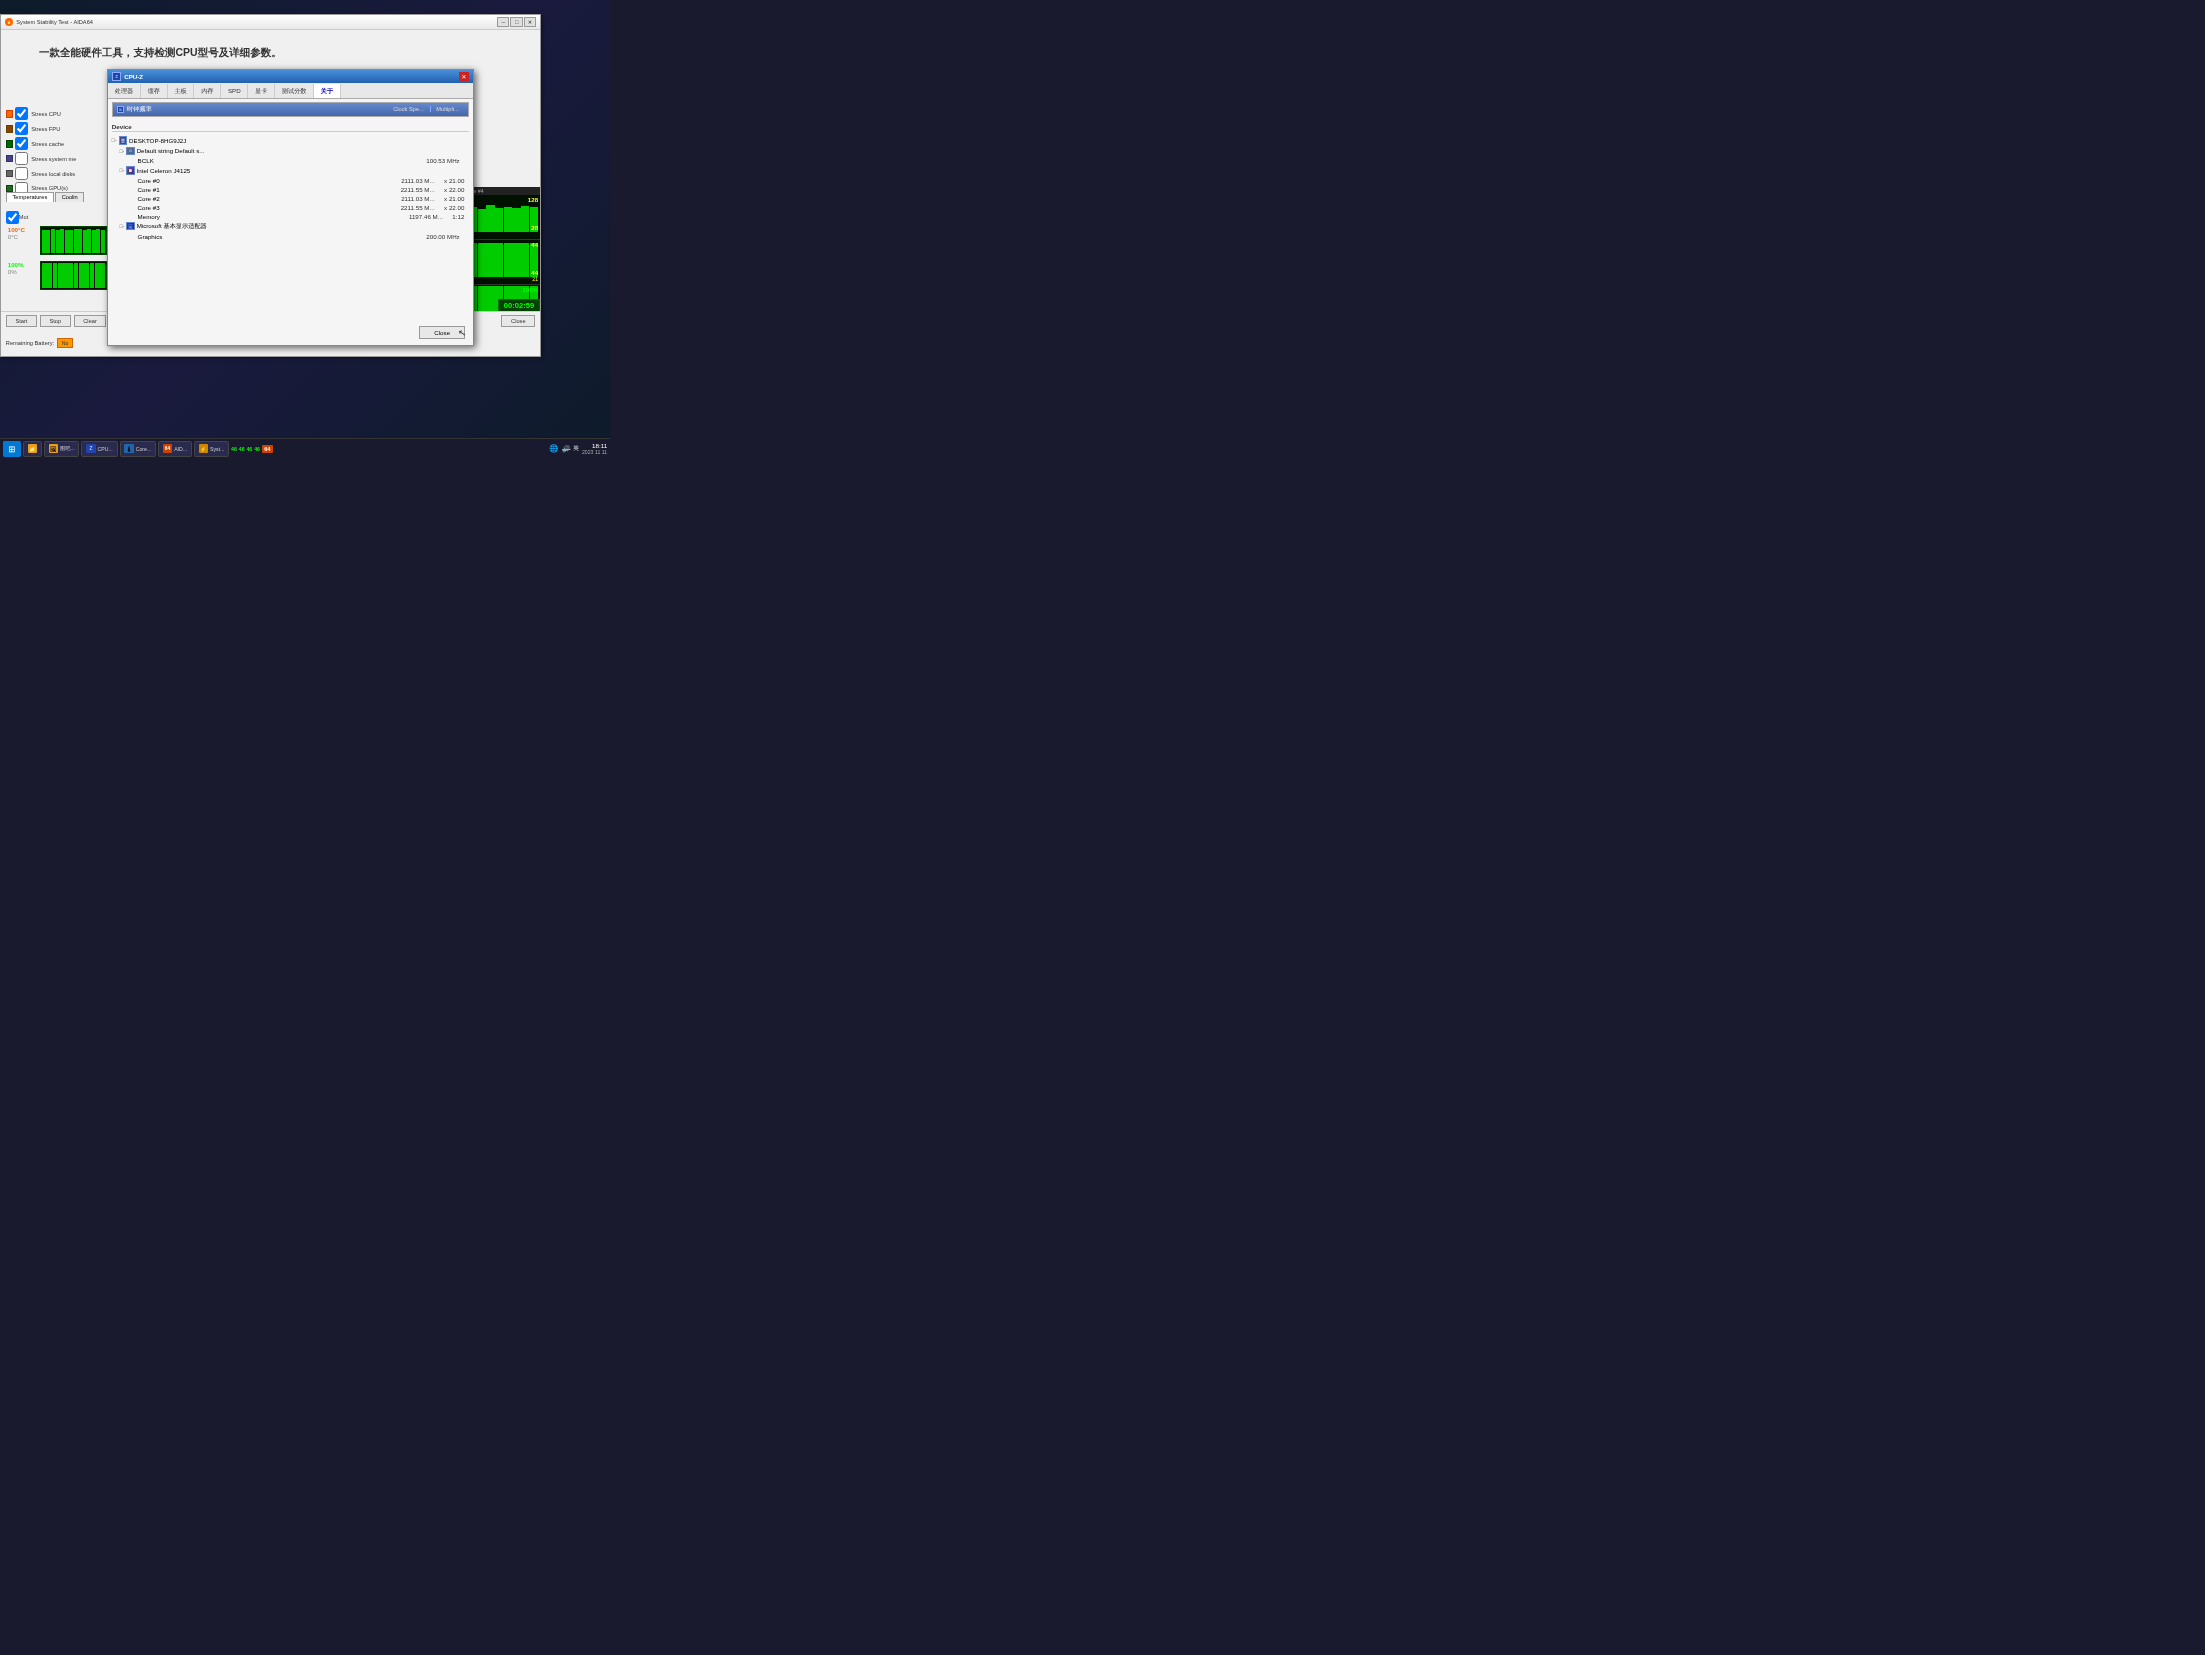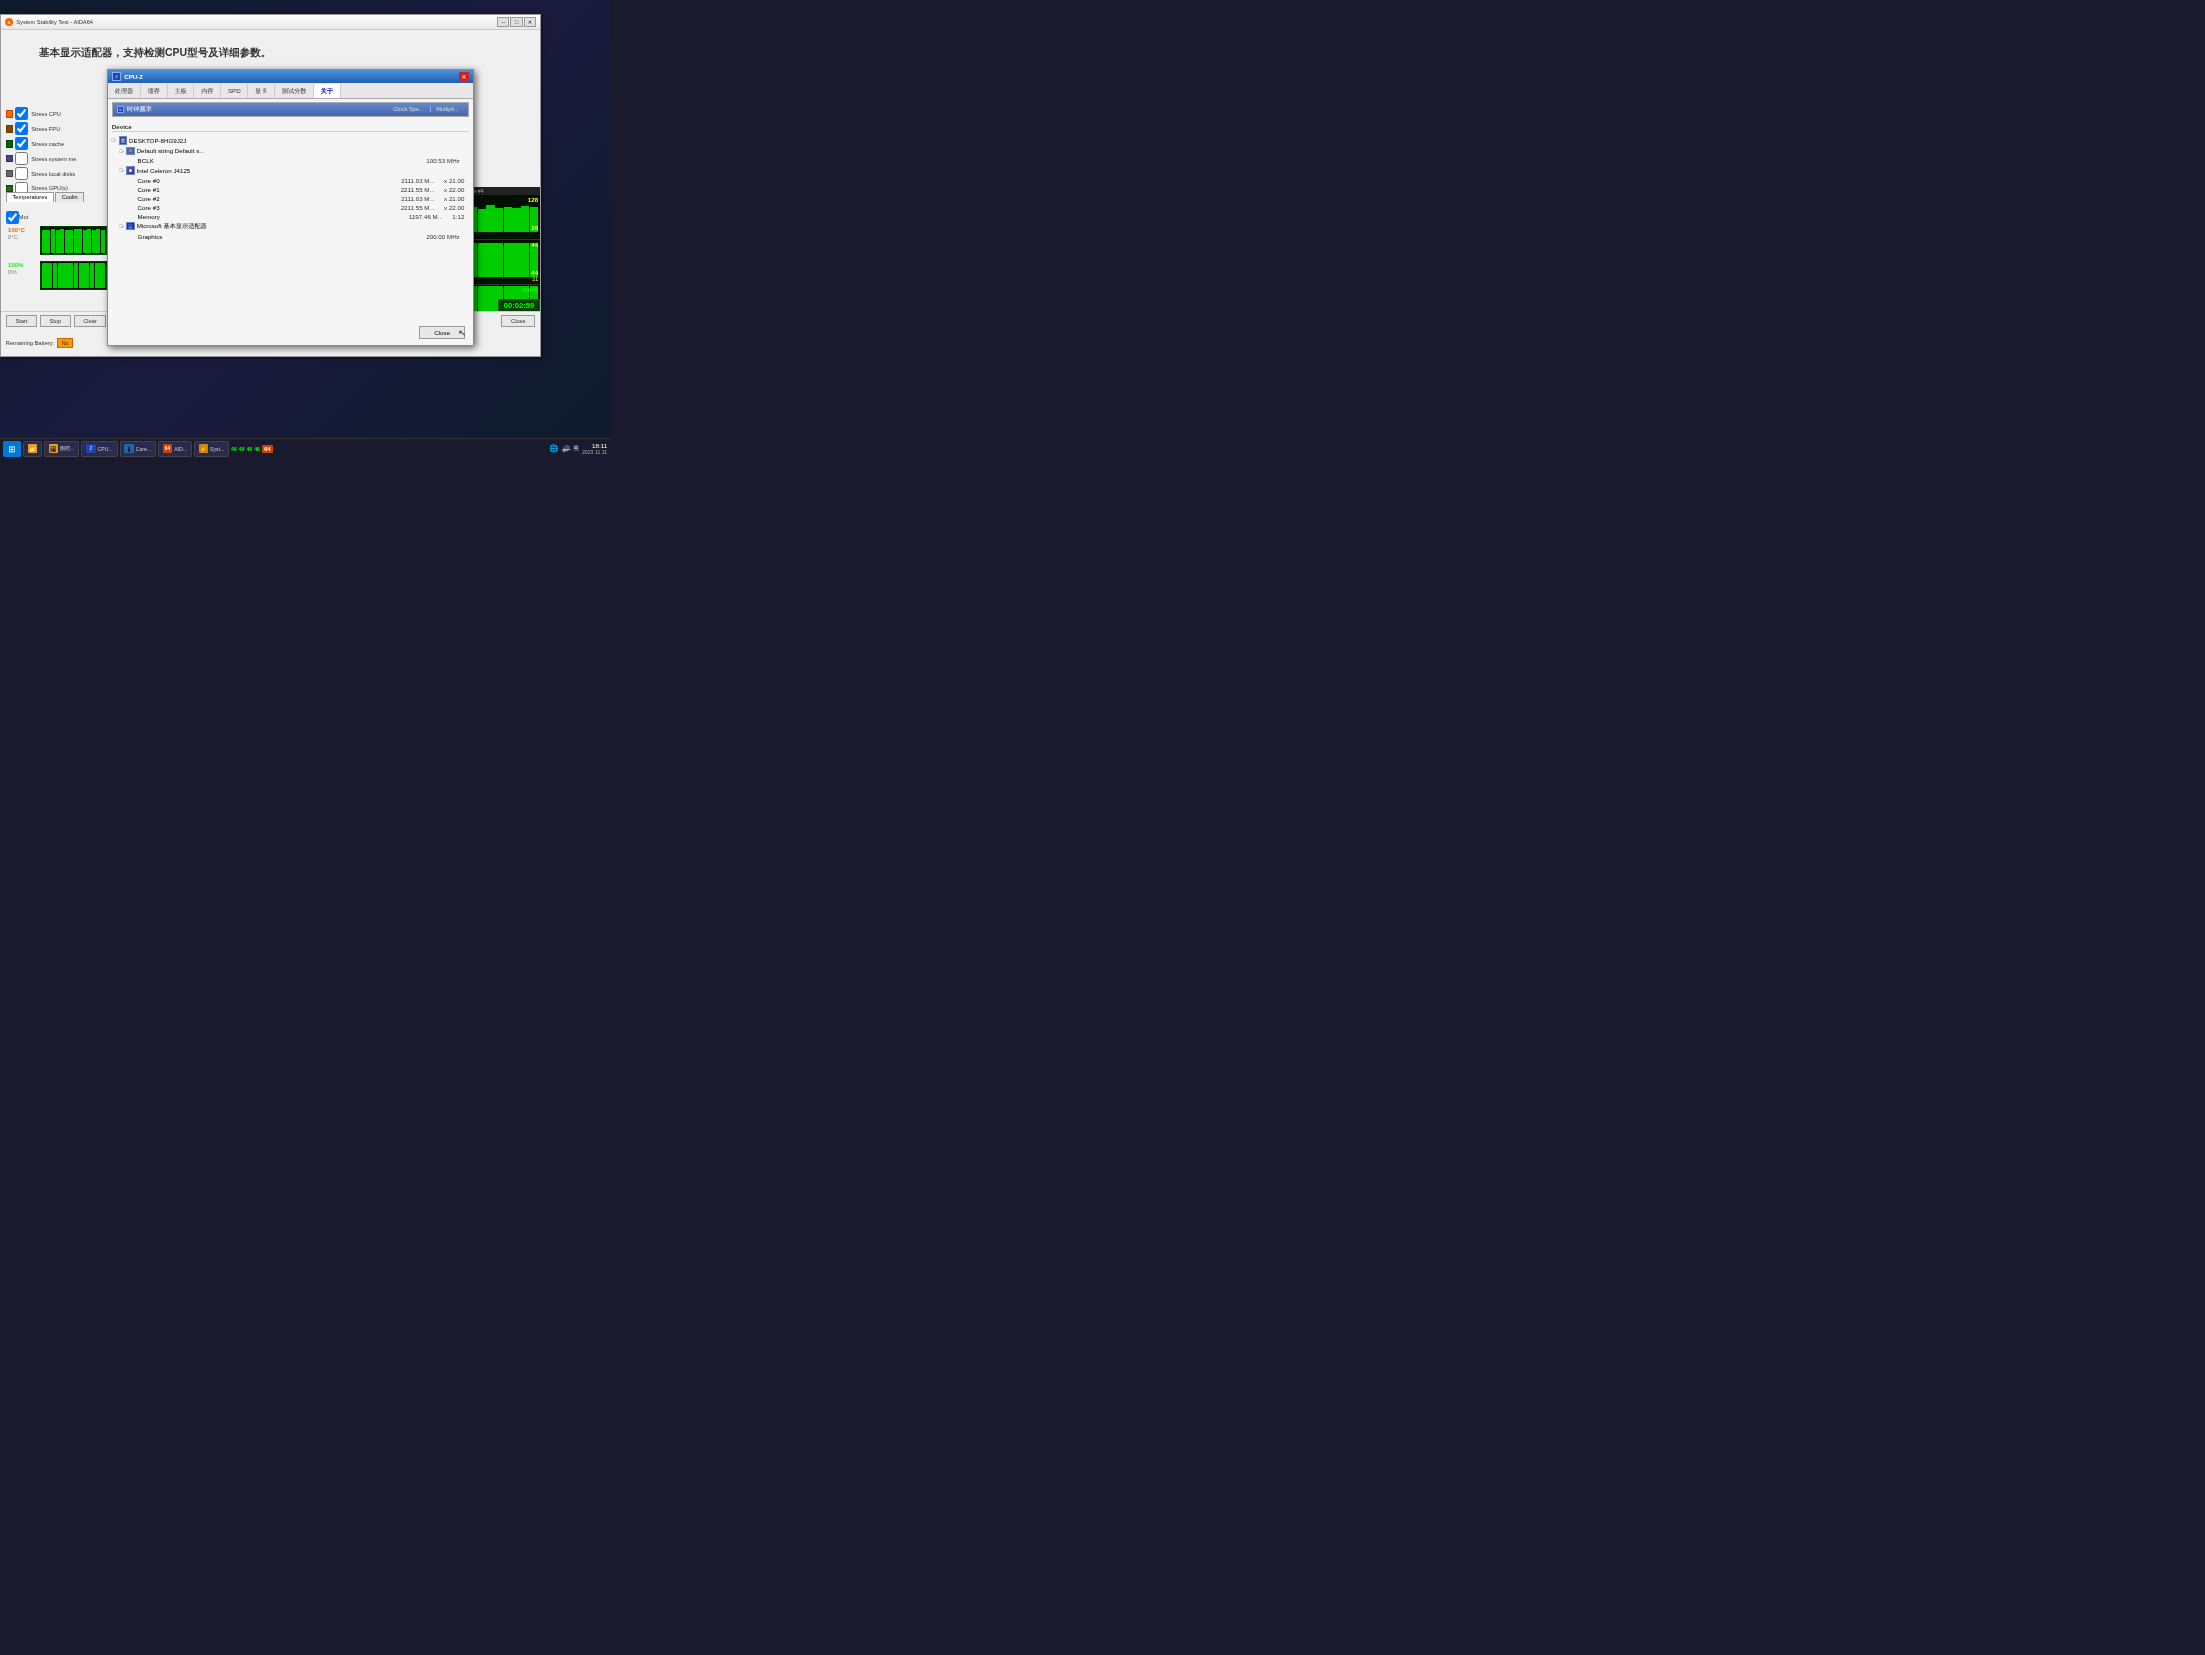--- a/index.html
+++ b/index.html
@@ -493,21 +493,21 @@
       <span class="title-text">System Stability Test - AIDA64</span>
       <div class="win-controls">
         <div class="win-btn">─</div>
         <div class="win-btn">□</div>
         <div class="win-btn close">✕</div>
       </div>
     </div>
 
     <div class="aida-body">
 
-      <div class="chinese-header">基本显示适配器，支持检测CPU型号及详细参数。</div>
+      <div class="chinese-header">一款全能硬件工具，支持检测CPU型号及详细参数。</div>
 
       <div class="stress-panel">
         <div class="stress-item">
           <div class="stress-icon" style="background:#ff6600;border:0.5px solid #cc4400;"></div>
           <input type="checkbox" checked="" style="">
           <span>Stress CPU</span>
         </div>
         <div class="stress-item">
           <div class="stress-icon" style="background:#884400;border:0.5px solid #664400;"></div>
           <input type="checkbox" checked="" style="">

